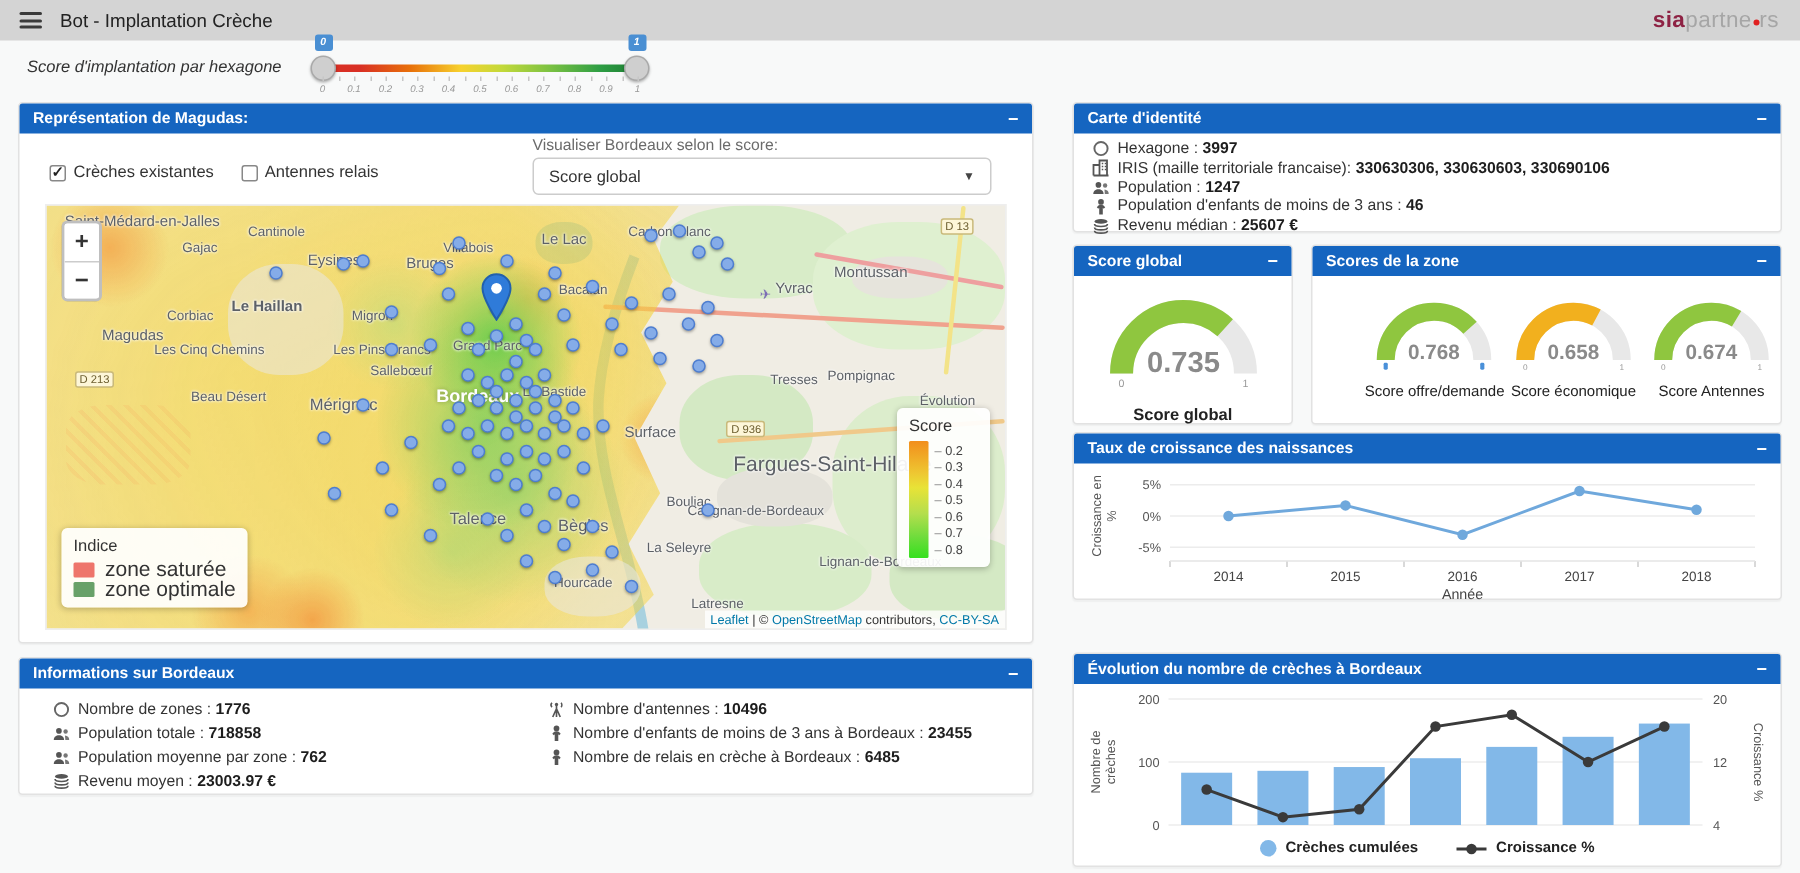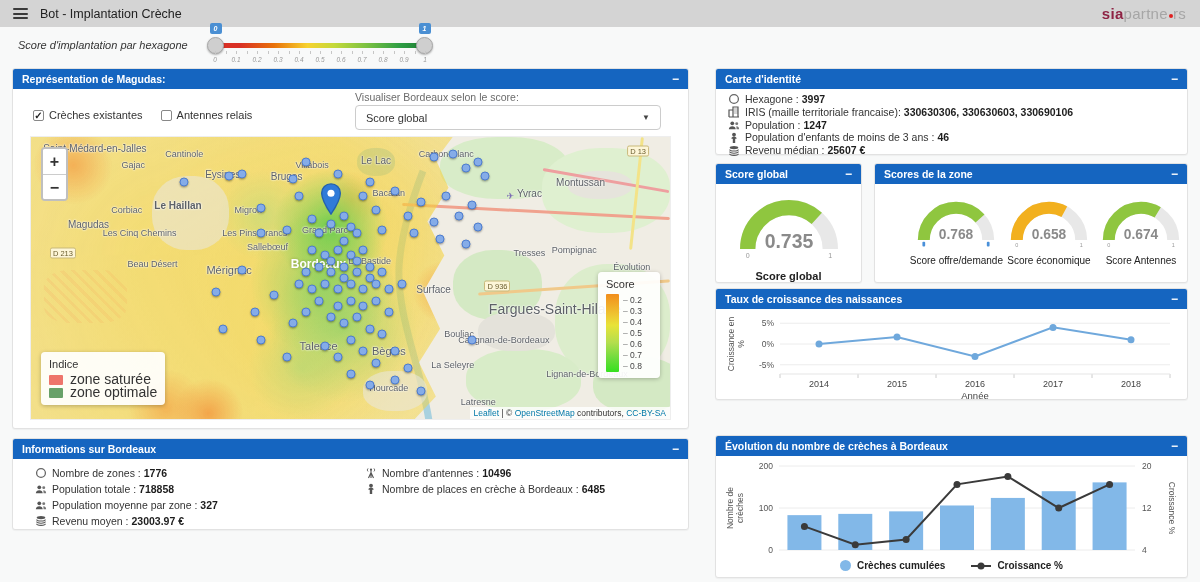--- a/index.html
+++ b/index.html
@@ -436,21 +436,21 @@
         <div class="row">
           <span class="ic">
             <svg viewBox="0 0 14 12">
               <circle cx="5" cy="4" r="2.2" fill="#555"></circle>
               <path d="M1 11c0-2.3 1.8-3.6 4-3.6S9 8.7 9 11z" fill="#555"></path>
               <circle cx="10.2" cy="4.4" r="1.7" fill="#777"></circle>
               <path d="M9.7 7.6c2 .1 3.3 1.4 3.3 3.4H10z" fill="#777"></path>
             </svg>
           </span>
           <span>Population moyenne par zone :</span>
-          <b>327</b>
+          <b>762</b>
         </div>
         <div class="row">
           <span class="ic">
             <svg viewBox="0 0 12 12">
               <ellipse cx="6" cy="2.6" rx="4.3" ry="1.6" fill="#555"></ellipse>
               <path d="M1.7 4.4c0 .9 1.9 1.6 4.3 1.6s4.3-.7 4.3-1.6M1.7 6.6c0 .9 1.9 1.6 4.3 1.6s4.3-.7 4.3-1.6M1.7 8.8c0 .9 1.9 1.6 4.3 1.6s4.3-.7 4.3-1.6" fill="none" stroke="#555" stroke-width="1.1"></path>
             </svg>
           </span>
           <span>Revenu moyen :</span>
           <b>23003.97 €</b>
@@ -468,21 +468,31 @@
           <span>Nombre d'antennes :</span>
           <b>10496</b>
         </div>
         <div class="row">
           <span class="ic">
             <svg viewBox="0 0 12 12">
               <circle cx="6" cy="2.6" r="1.9" fill="#555"></circle>
               <path d="M3.2 6.2c.8-1.2 1.7-1.7 2.8-1.7s2 .5 2.8 1.7l-1 .9-.6-.6V11H4.8V6.5l-.6.6z" fill="#555"></path>
             </svg>
           </span>
-          <span>Nombre de places en crèche à Bordeaux :</span>
+          <span>Nombre d'enfants de moins de 3 ans à Bordeaux :</span>
+          <b>23455</b>
+        </div>
+        <div class="row">
+          <span class="ic">
+            <svg viewBox="0 0 12 12">
+              <circle cx="6" cy="2.6" r="1.9" fill="#555"></circle>
+              <path d="M3.2 6.2c.8-1.2 1.7-1.7 2.8-1.7s2 .5 2.8 1.7l-1 .9-.6-.6V11H4.8V6.5l-.6.6z" fill="#555"></path>
+            </svg>
+          </span>
+          <span>Nombre de relais en crèche à Bordeaux :</span>
           <b>6485</b>
         </div>
       </div>
   </div>
 
   <div class="panel" style="left:715px;top:68px;width:473px;height:87px;">
     <div class="panel-h">
         <span>Carte d'identité</span>
         <span class="min">−</span>
       </div>

